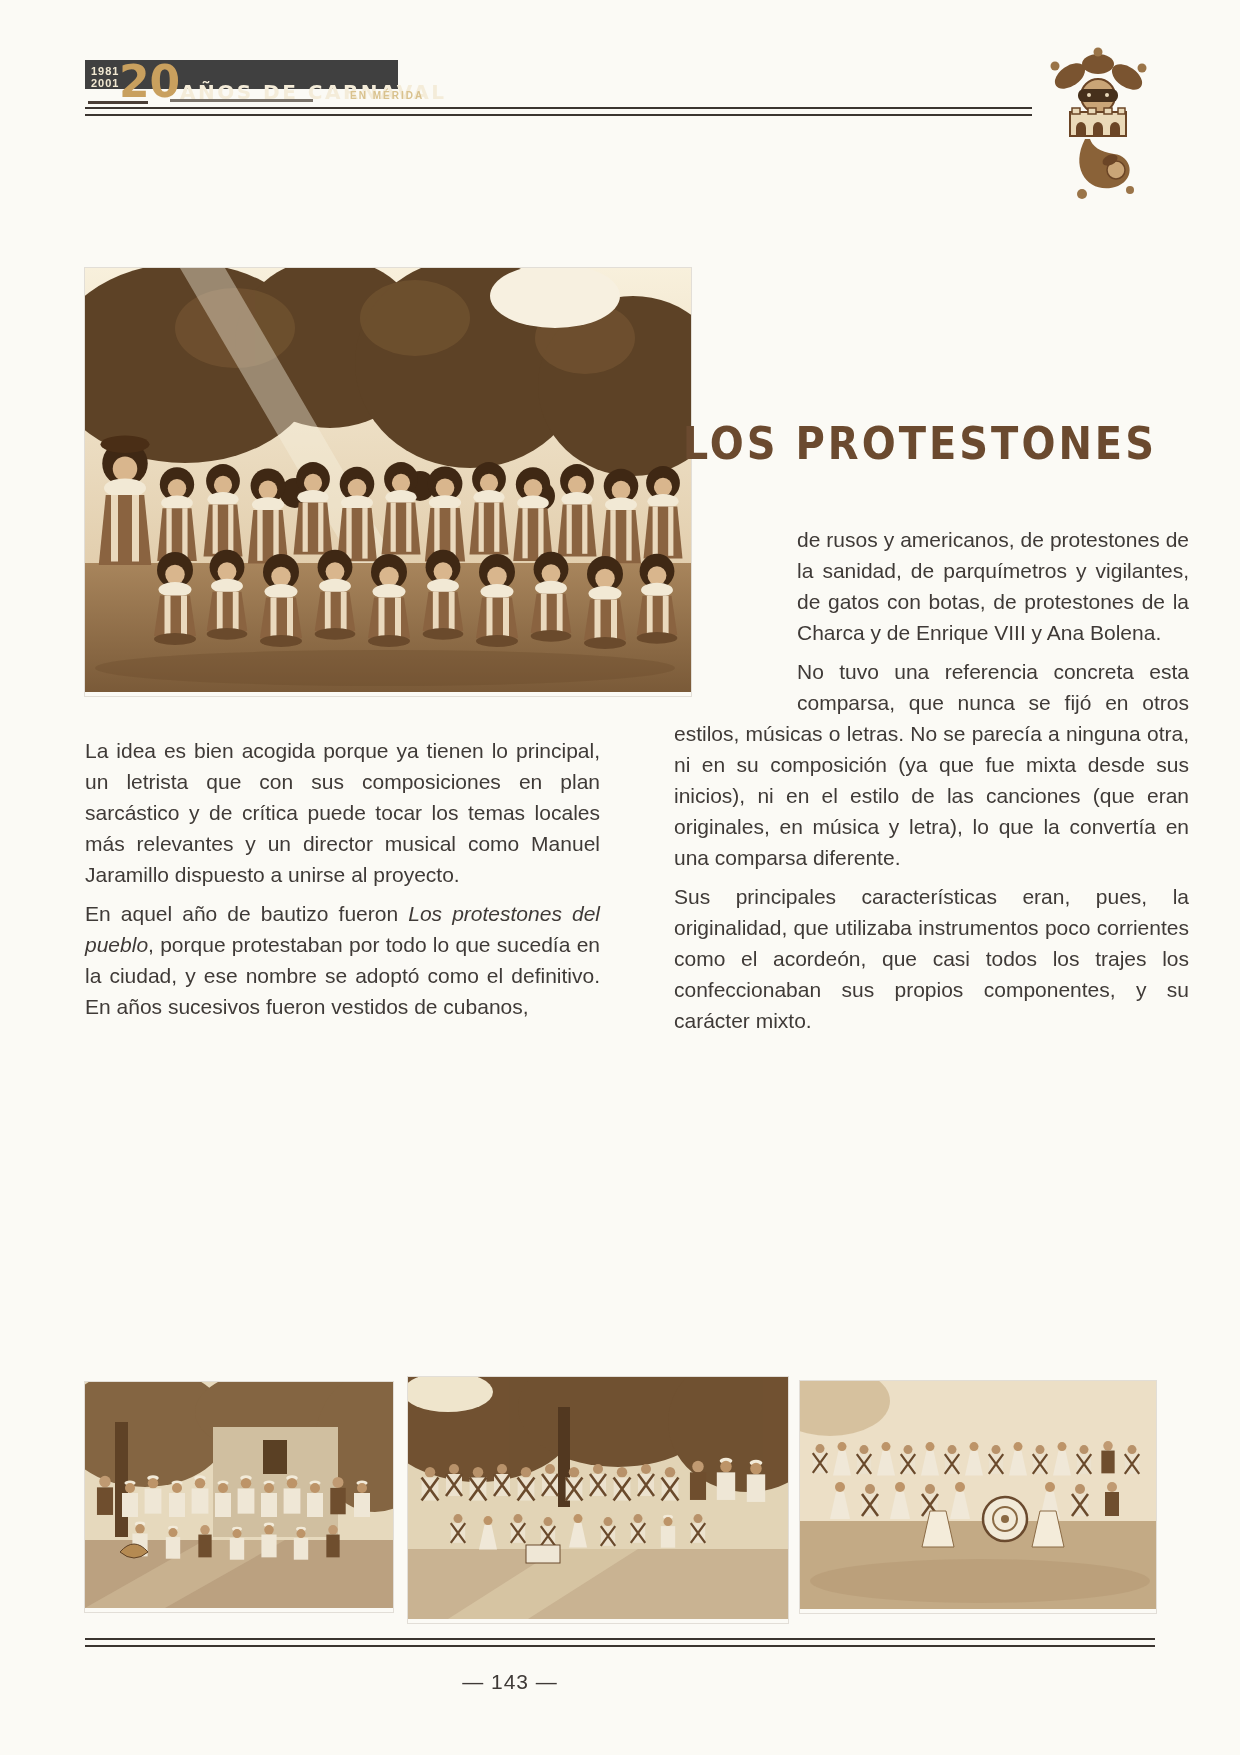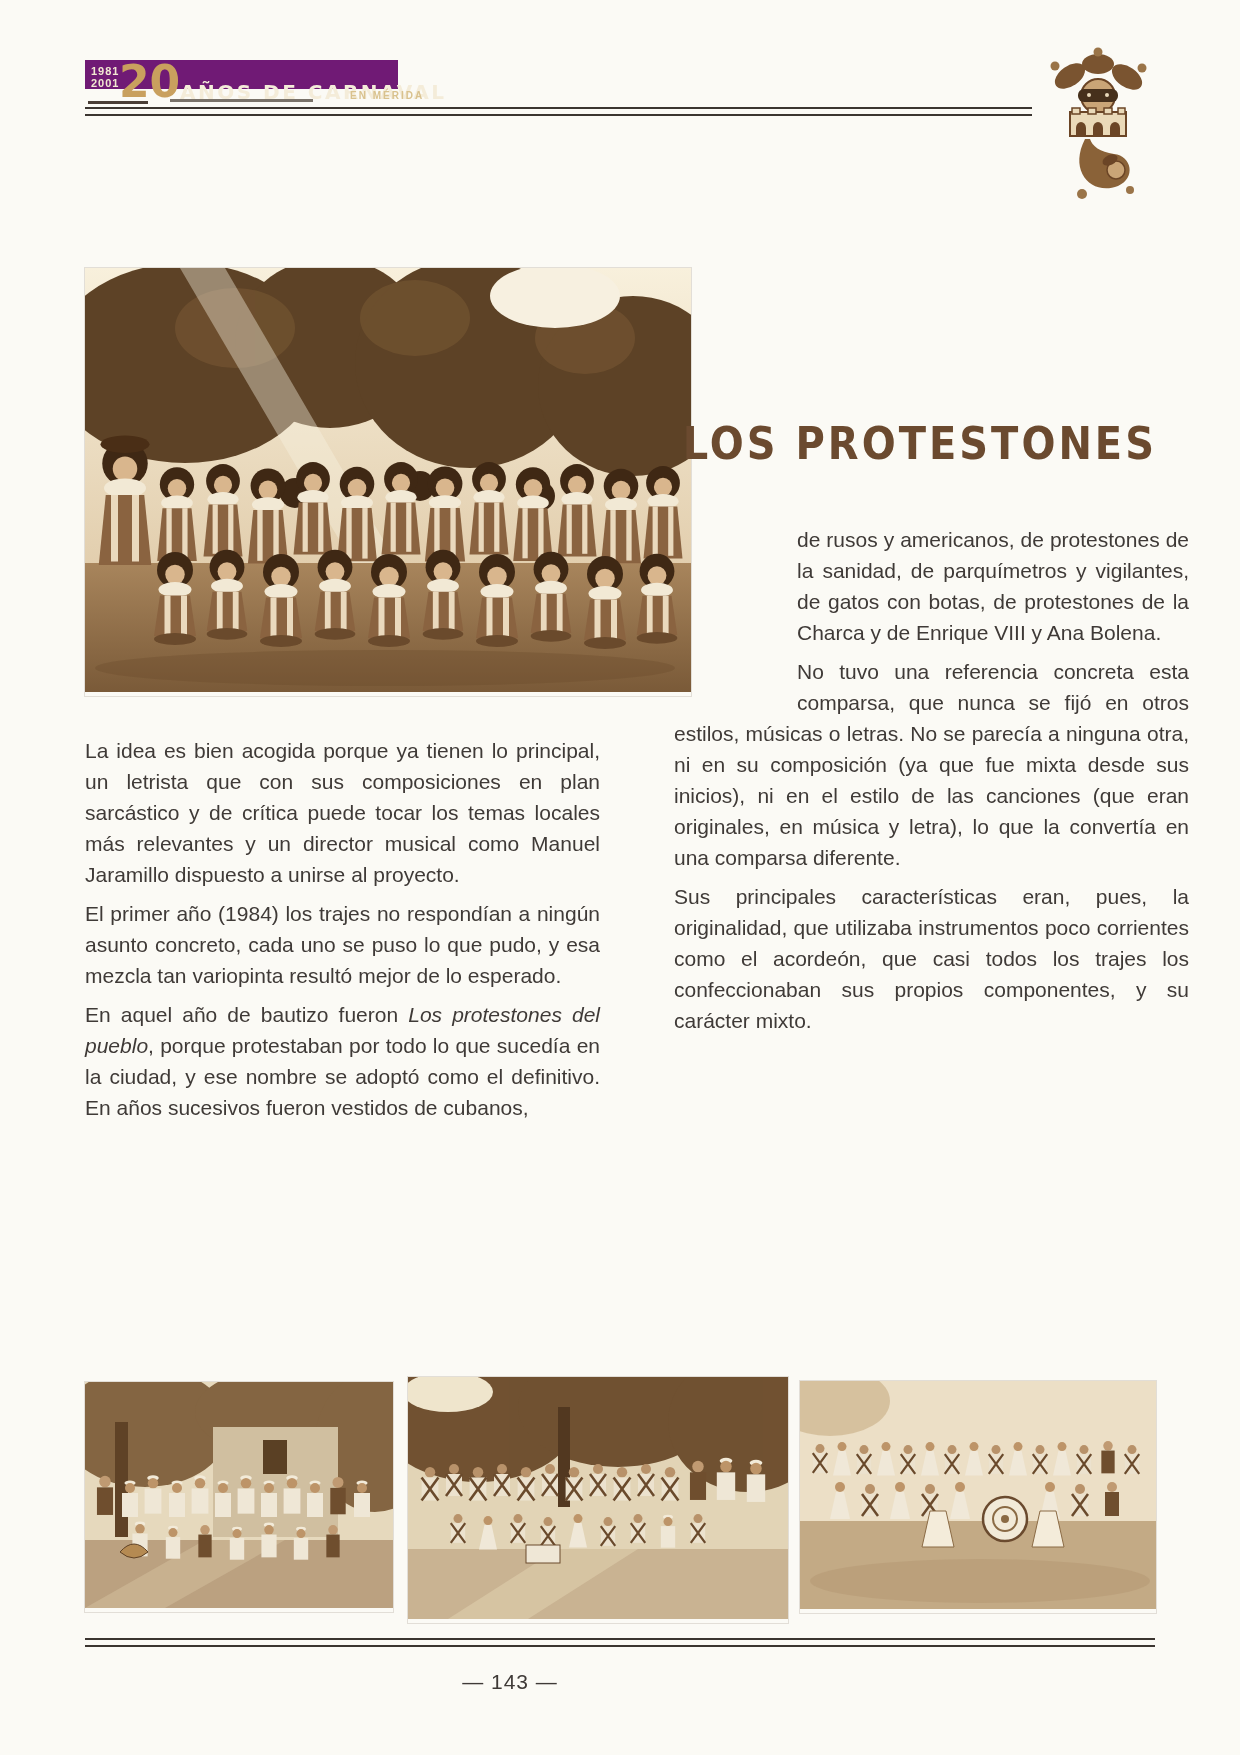--- a/index.html
+++ b/index.html
@@ -6,21 +6,21 @@
   body{
     width:1240px;height:1755px;position:relative;
     background:#fbfaf5;
     font-family:"Liberation Sans", sans-serif;
     color:#3f3a37;
     overflow:hidden;
   }
   .abs{position:absolute;}
 
   
-  .banner{left:85px;top:60px;width:313px;height:29px;background:#701a75;}
+  .banner{left:85px;top:60px;width:313px;height:29px;background:#404040;}
   .banner-years{left:6px;top:5px;font-size:11px;line-height:12px;font-weight:bold;
     color:#f2e9d2;letter-spacing:1px;position:absolute;}
   .banner-20{left:34px;top:-4px;font-size:44px;font-weight:800;color:#c9a05e;
     position:absolute;font-family:"DejaVu Sans",sans-serif;}
   .banner-title{left:95px;top:20px;font-size:20px;font-weight:700;color:#f4ecd9;
     letter-spacing:2.5px;position:absolute;white-space:nowrap;
     font-family:"DejaVu Sans",sans-serif;}
   .banner-sub{left:350px;top:90px;font-size:10px;font-weight:bold;color:#d9c28e;
     letter-spacing:2px;white-space:nowrap;}
   .rule-a{left:88px;top:101px;width:60px;height:3px;background:#4a3e36;}
@@ -206,21 +206,20 @@
       <use href="#fg-ruff-k" transform="translate(572,338) scale(1.45)"></use>
     </g>
     <ellipse cx="300" cy="400" rx="290" ry="18" fill="#6a4a2c" opacity="0.35"></ellipse>
   </svg>
 </div>
 
 <div class="abs article-title">LOS PROTESTONES</div>
 
 <div class="abs col left-col">
     <p><span>La idea es bien acogida porque ya tienen lo principal, un letrista que con sus composiciones en plan sarcástico y de crítica puede tocar los temas locales más relevantes y un director musical como Manuel Jaramillo dispuesto a unirse al proyecto.</span></p>
-    <p><span>El primer año (1984) los trajes no respondían a ningún asunto concreto, cada uno se puso lo que pudo, y esa mezcla tan variopinta resultó mejor de lo esperado.</span></p>
     <p><span>En aquel año de bautizo fueron </span><i>Los protestones del pueblo</i><span>, porque protestaban por todo lo que sucedía en la ciudad, y ese nombre se adoptó como el definitivo. En años sucesivos fueron vestidos de cubanos,</span></p>
   </div>
 
 <div class="abs col right-col">
   <div class="photo-spacer"></div>
 <p><span>de rusos y americanos, de protestones de la sanidad, de parquímetros y vigilantes, de gatos con botas, de protestones de la Charca y de Enrique VIII y Ana Bolena.</span></p>
     <p><span>No tuvo una referencia concreta esta comparsa, que nunca se fijó en otros estilos, músicas o letras. No se parecía a ninguna otra, ni en su composición (ya que fue mixta desde sus inicios), ni en el estilo de las canciones (que eran originales, en música y letra), lo que la convertía en una comparsa diferente.</span></p>
     <p><span>Sus principales características eran, pues, la originalidad, que utilizaba instrumentos poco corrientes como el acordeón, que casi todos los trajes los confeccionaban sus propios componentes, y su carácter mixto.</span></p>
   </div>
 

